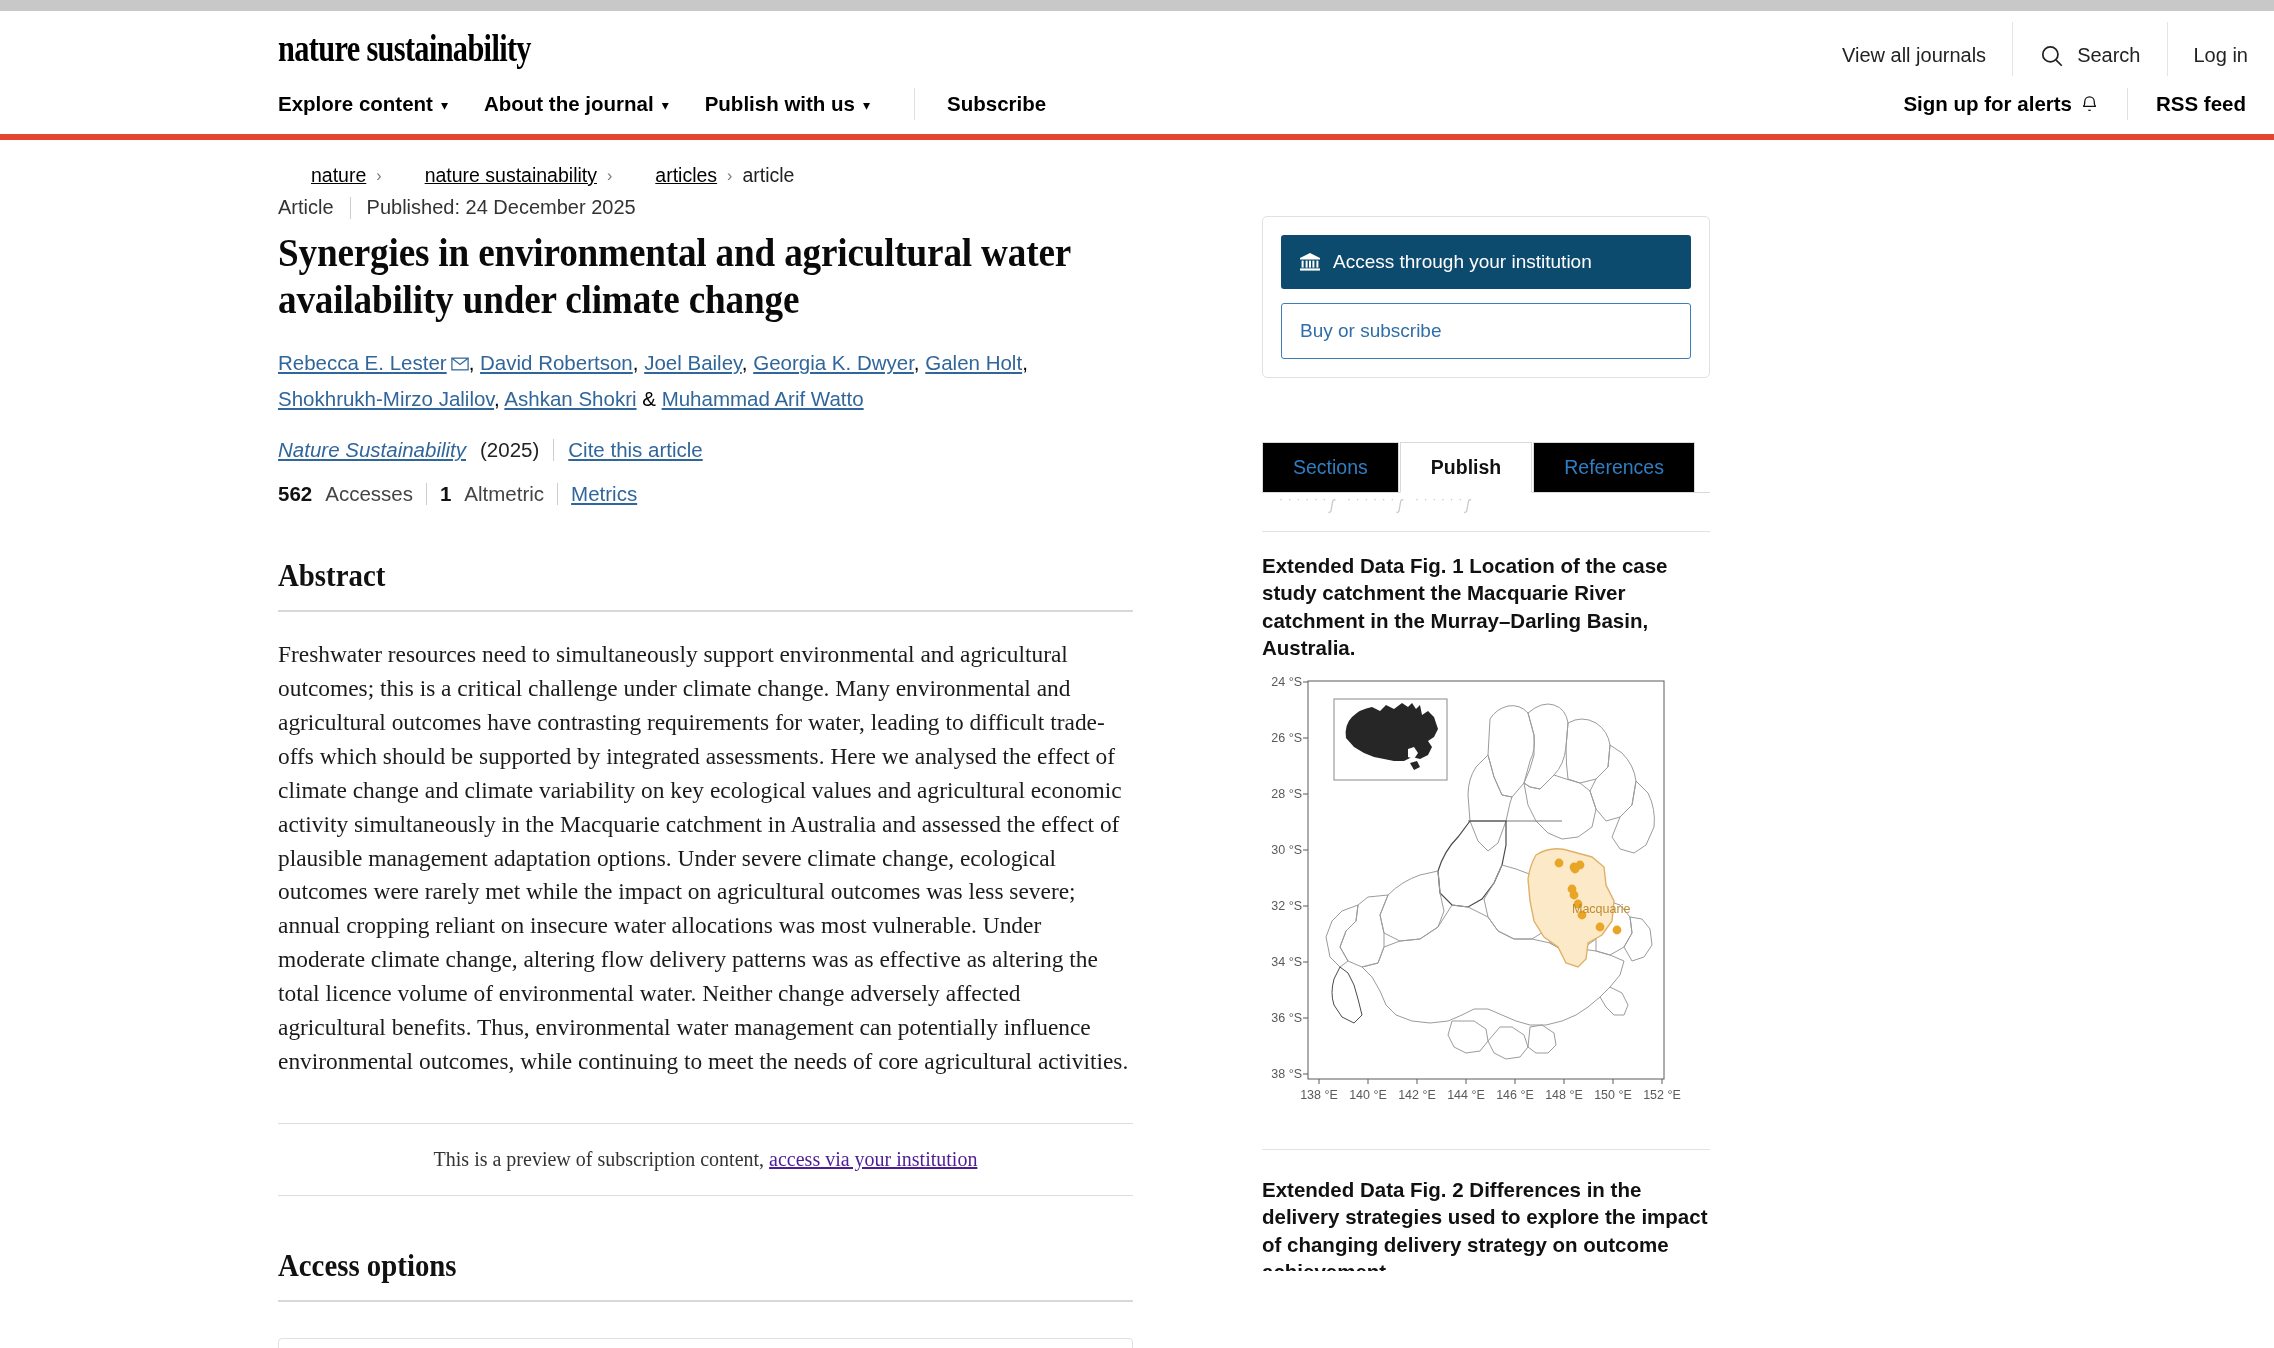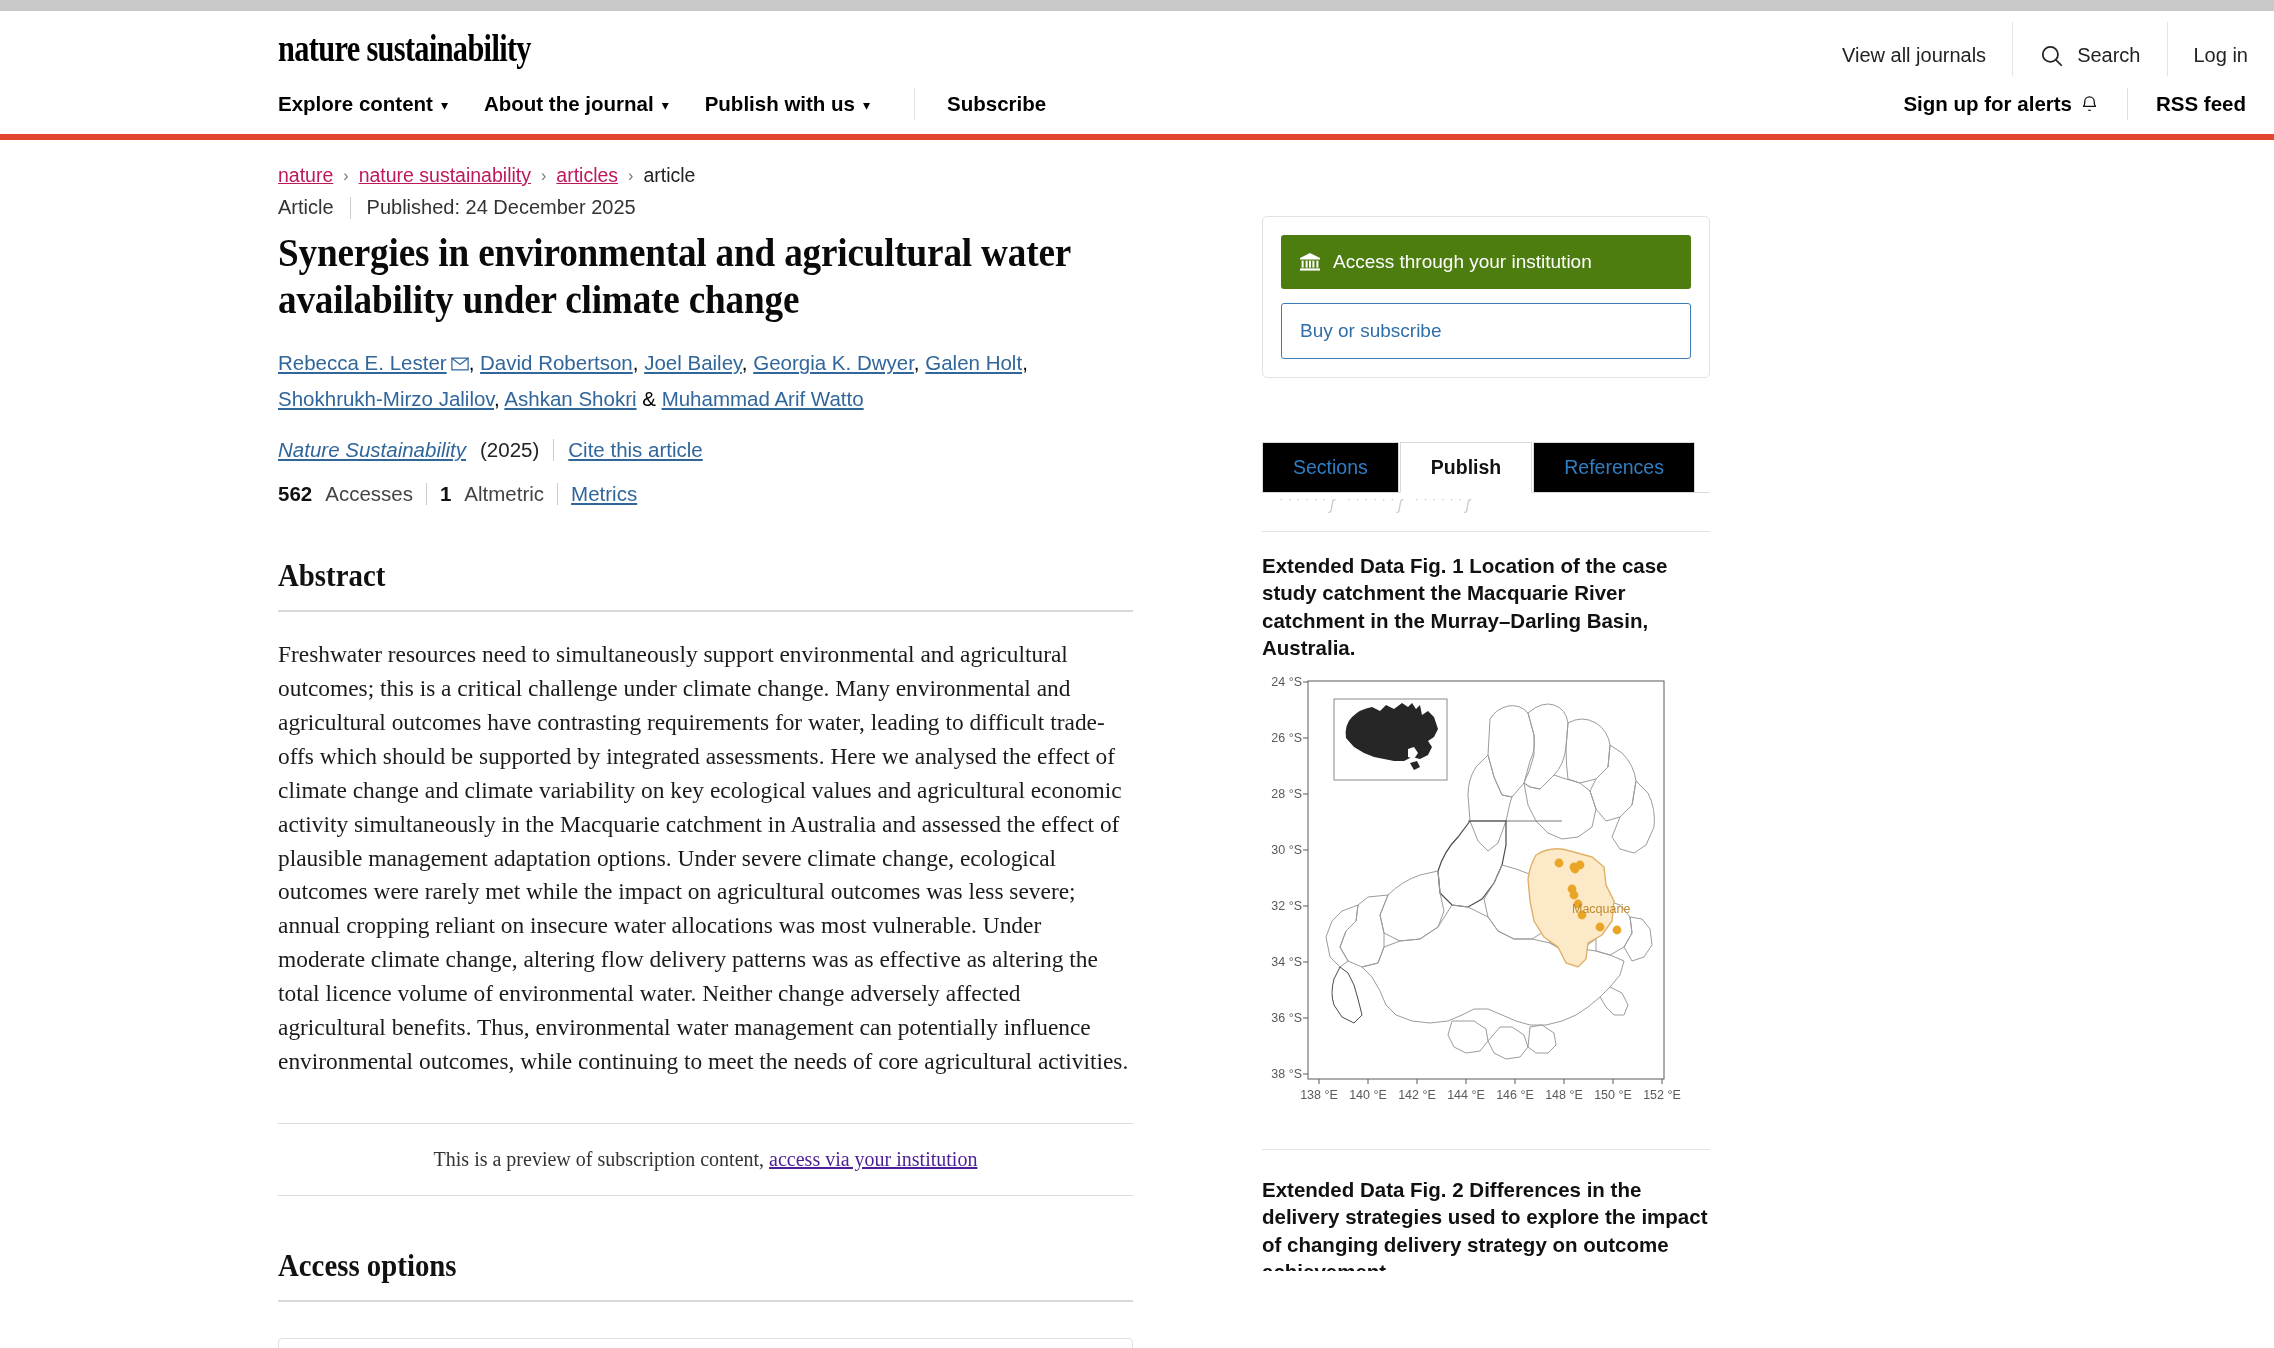--- a/index.html
+++ b/index.html
@@ -58,21 +58,21 @@
   .accentline {
     position:absolute; top:134px; left:0; width:2274px; height:6px;
     background:#e4452e;
   }
   
   .page { position:absolute; top:140px; left:0; width:2274px; height:1208px; background:#fff; }
   .breadcrumb {
     position:absolute; left:278px; top:24px;
     font-size:19.5px; color:#333; display:flex; align-items:center; gap:10px;
   }
-  .breadcrumb a { color:#be185d; text-decoration:underline; }
+  .breadcrumb a { color:#000000; text-decoration:underline;margin-left:33px; }
   .breadcrumb .chev { color:#777; font-size:16px; }
   .breadcrumb .current { color:#222; }
 
   .article-col { position:absolute; left:278px; top:0px; width:860px; }
   .meta-line {
     margin-top:56px; font-size:20px; color:#333; display:flex; align-items:center; gap:16px;
   }
   .meta-line .bar { width:1px; height:22px; background:#ccc; display:inline-block;}
   h1.title {
     font-family:"Liberation Serif", serif;
@@ -120,21 +120,21 @@
   }
   .bank-icon { width:22px; height:20px; display:inline-block; }
 
   
   .side { position:absolute; left:1262px; top:0; width:448px; }
   .side-access-card {
     margin-top:76px; border:1px solid #e2e2e2; border-radius:5px; padding:18px;
     background:#fff;
   }
   .side-btn-primary {
-    background:#4d7c0f; color:#fff; border-radius:3px; padding:16px 18px;
+    background:#0c4a6e; color:#fff; border-radius:3px; padding:16px 18px;
     font-size:19px; display:flex; align-items:center; gap:12px;
   }
   .side-btn-secondary {
     margin-top:14px; border:1px solid #3c7fb8; border-radius:3px; padding:16px 18px;
     font-size:19px; color:#2f6ea8; background:#fff;
   }
   .tabs { margin-top:64px; display:flex; border-bottom:1px solid #d9d9d9; }
   .tab {
     padding:13px 30px; font-size:19.5px; background:#000000; color:#2f7ec4;
     border:1px solid #d9d9d9; border-bottom:none; margin-right:1px;

